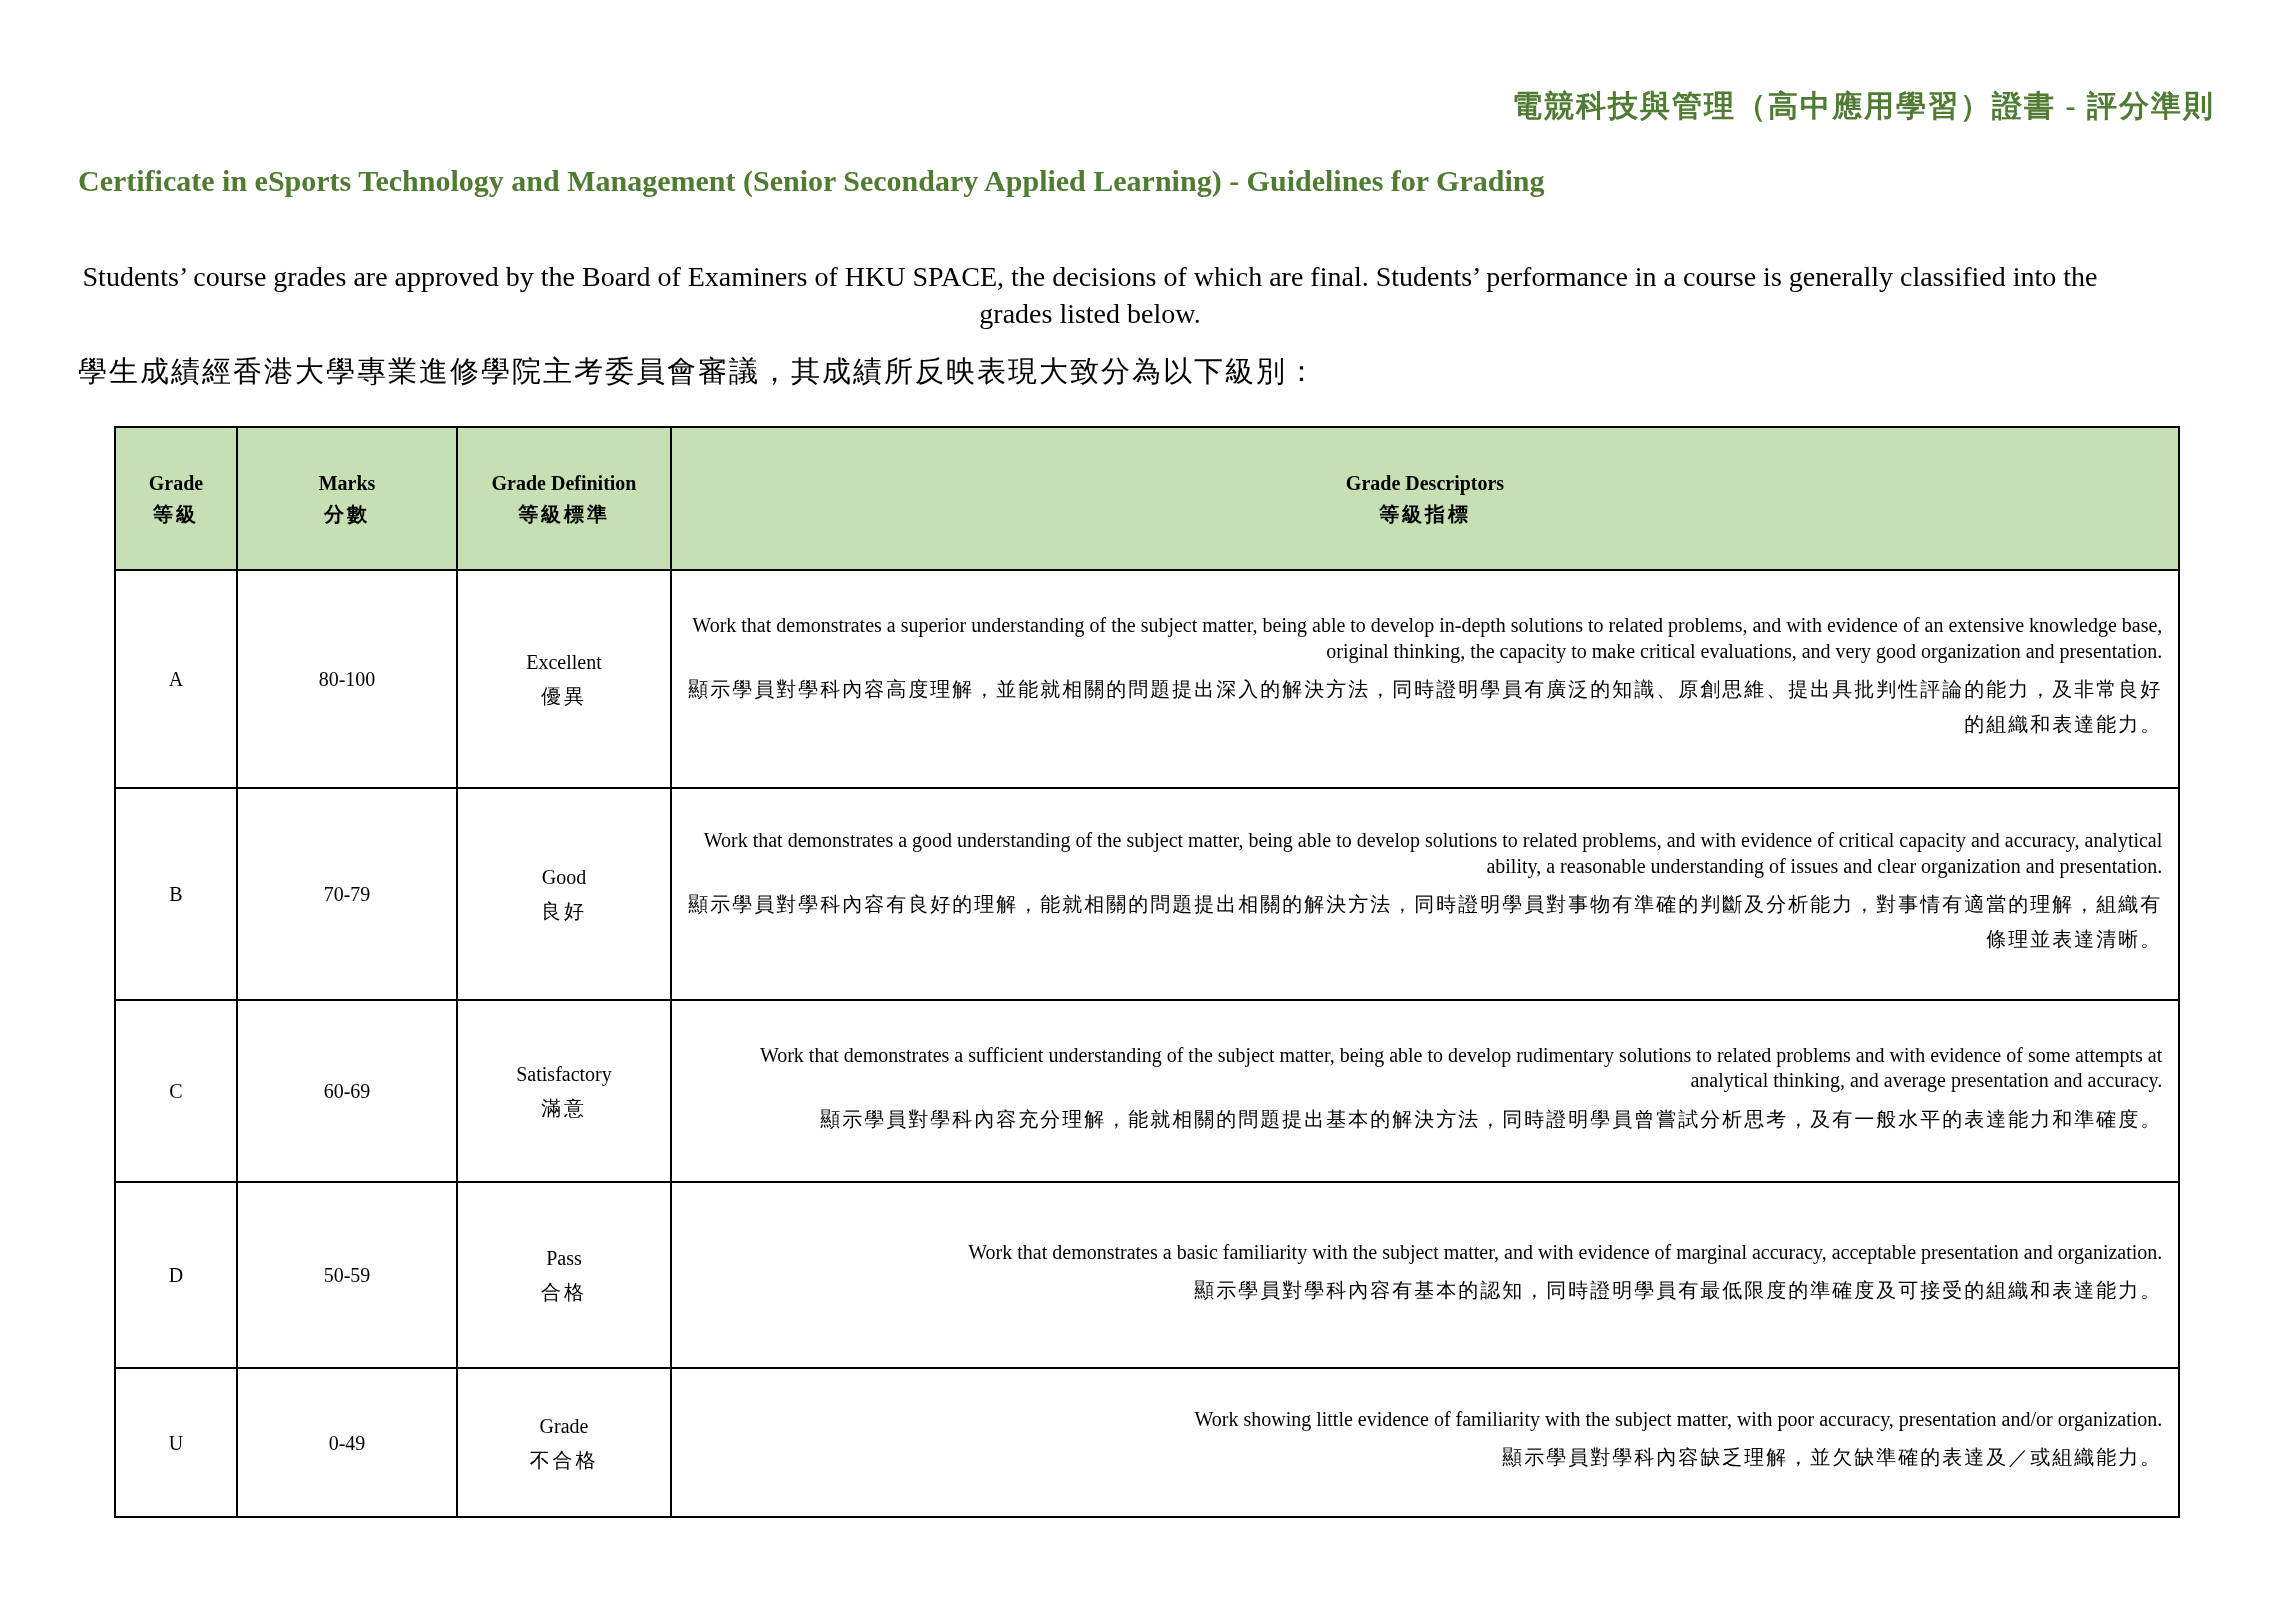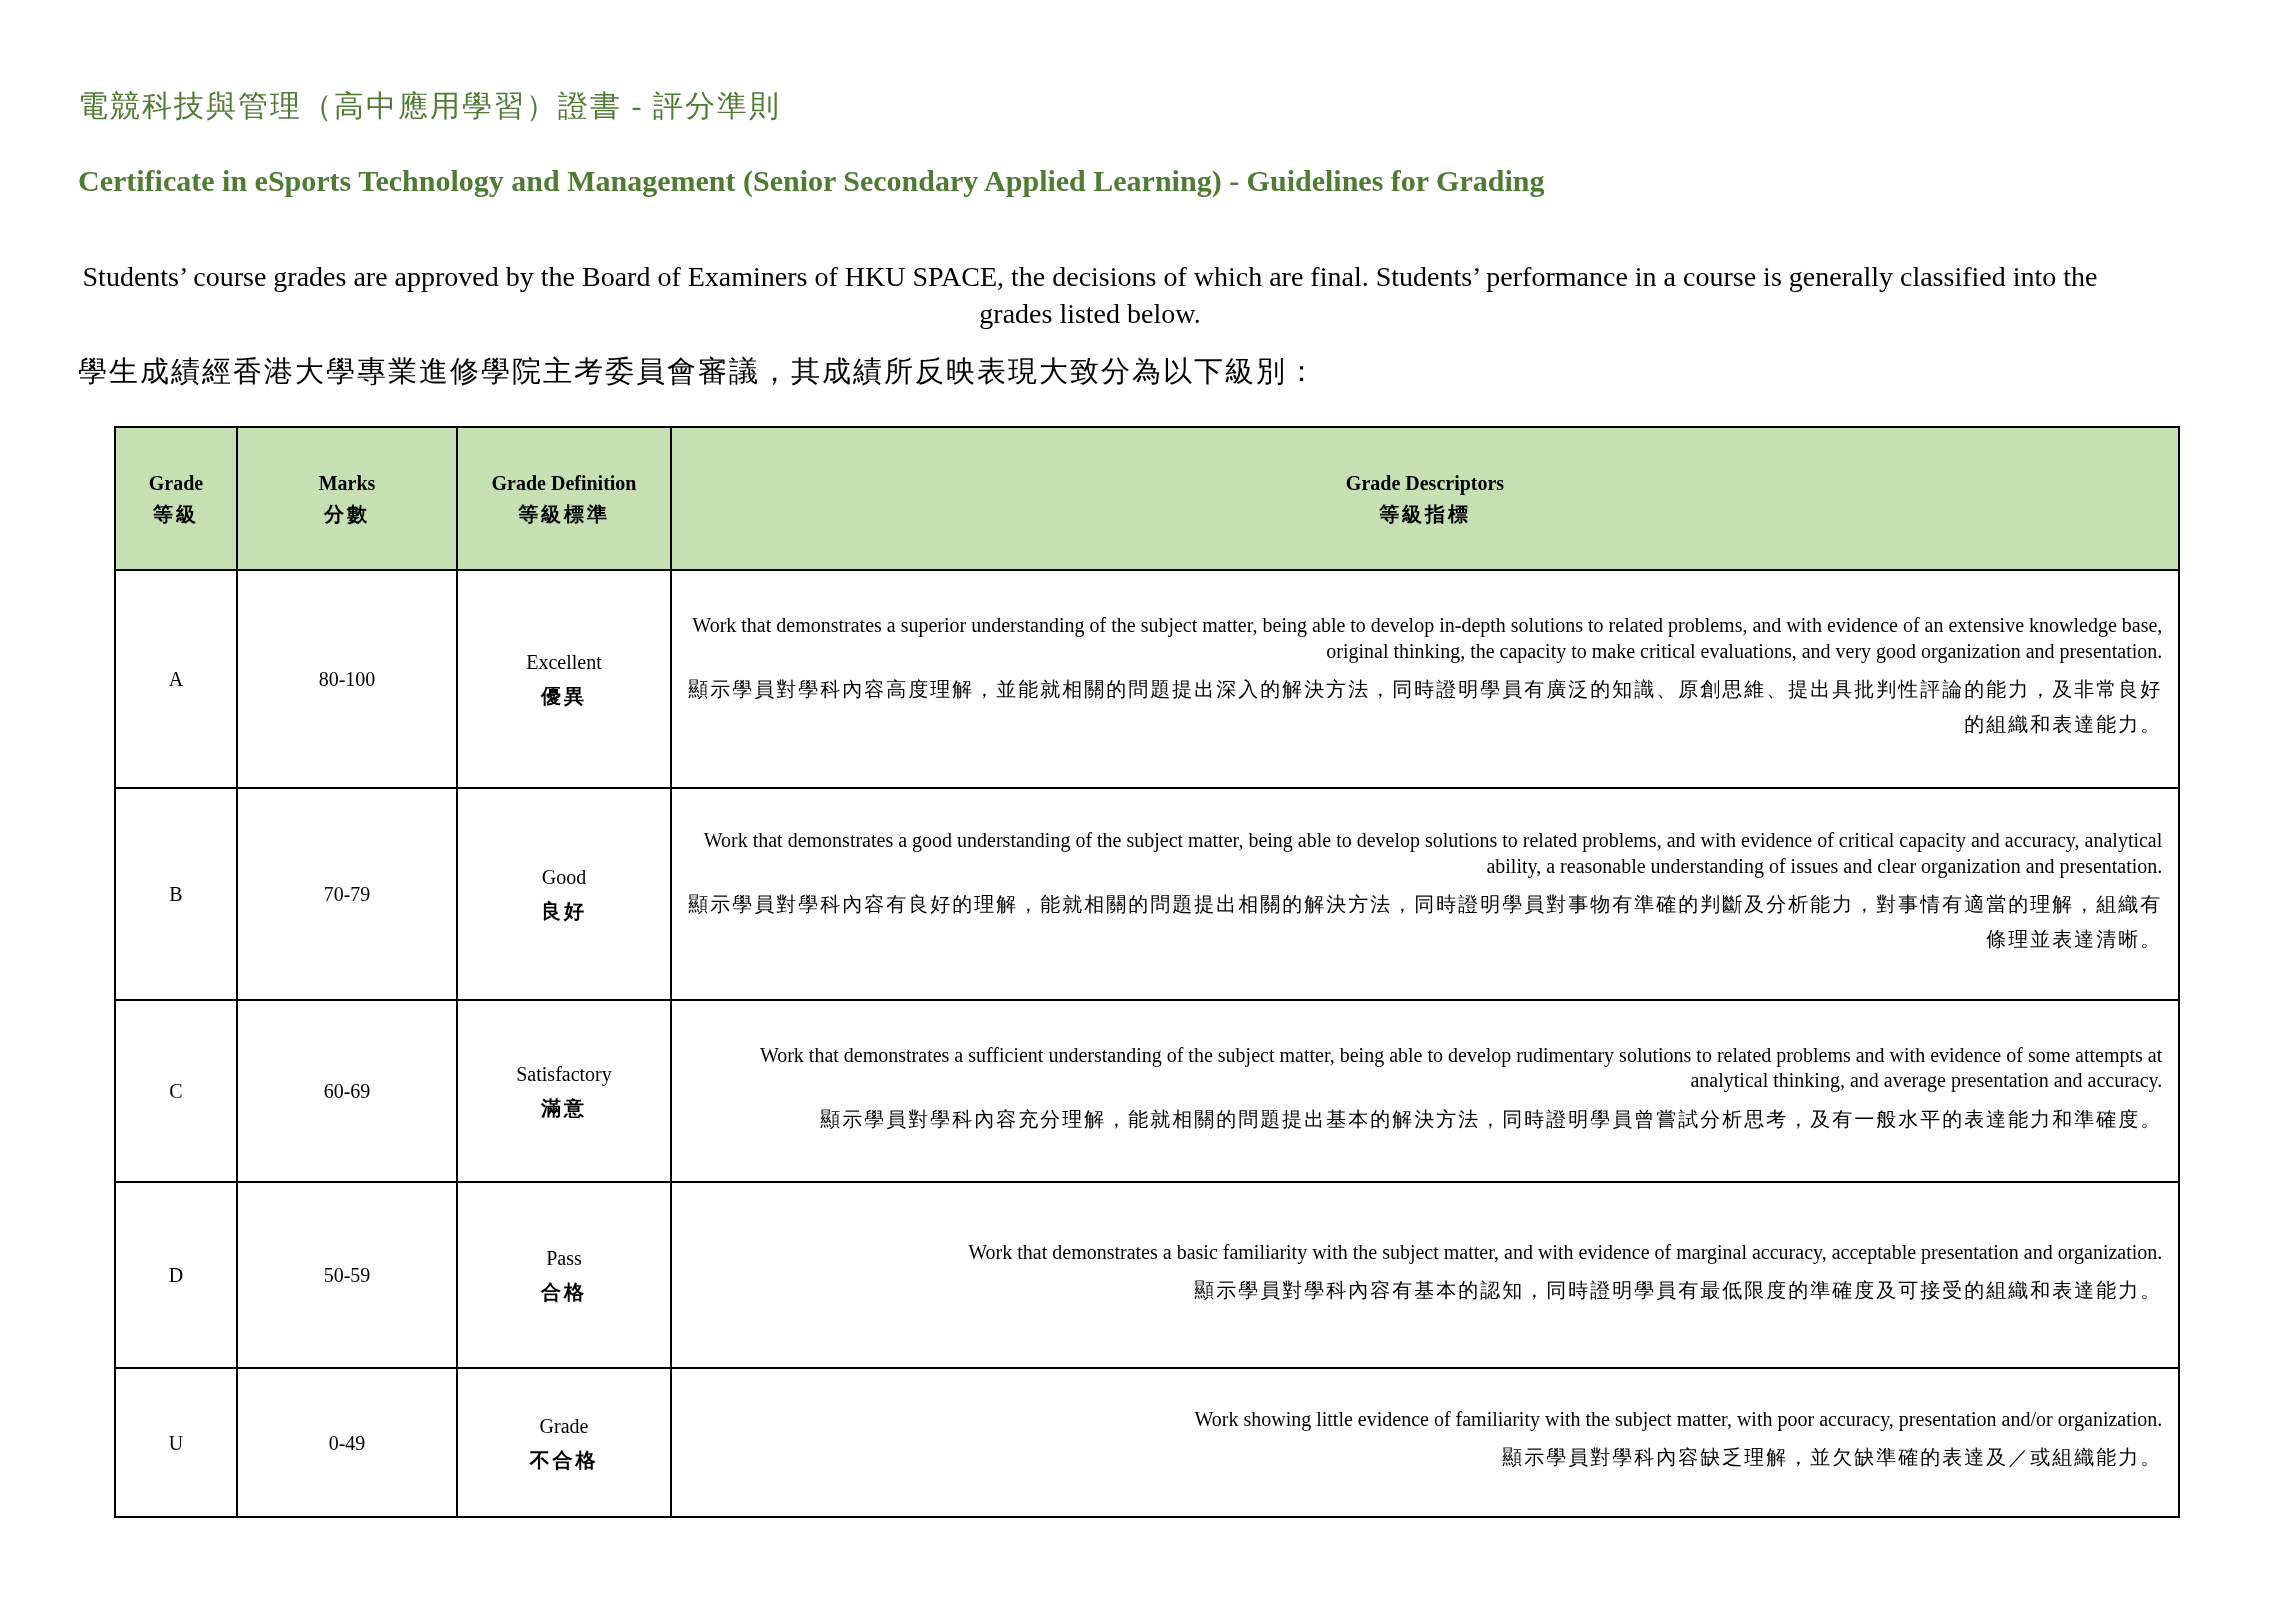--- a/index.html
+++ b/index.html
@@ -7,24 +7,25 @@
     position:relative;
     width:2293px; height:1621px;
     background:#ffffff;
     overflow:hidden;
     font-family:"Liberation Serif","DejaVu Serif",serif;
     color:#000000;
     box-sizing:border-box;
     padding:86px 78px 0 78px;
   }
   .title-zh {
-    font-size:30px; font-weight:normal;
+    font-size:30px; font-weight:bold;
     color:var(--title-green,#4f7b33);
     letter-spacing:2px;
     margin:0 0 37px 0;
+    text-align:right;
   }
   .title-en {
     font-size:30px; font-weight:bold;
     color:var(--title-green,#4f7b33);
     margin:0 0 61px 0;
   }
   .intro-en {
     font-size:28px; line-height:1.32;
     max-width:2024px;
     margin:0 0 17.6px 0;
@@ -61,21 +62,21 @@
     text-align:center; vertical-align:middle;
     line-height:1.55;
     padding:3.9px 5.9px;
   }
   .hdr-zh { letter-spacing:2.9px; }
   td.c-center {
     text-align:center; vertical-align:middle;
     padding:3.9px 5.9px;
     line-height:1.7;
   }
-  .def-zh { letter-spacing:2.9px;font-weight:bold; }
+  .def-zh { letter-spacing:2.9px; }
   td.c-desc {
     vertical-align:middle;
     text-align:right;
     padding:7.8px 15.7px 9.8px 15.7px;
   }
   .desc-en { line-height:1.27; margin:0; }
   .desc-zh { line-height:1.78; letter-spacing:2px; margin:7.8px 0 0 0; }
 </style>
 </head>
 <body>

